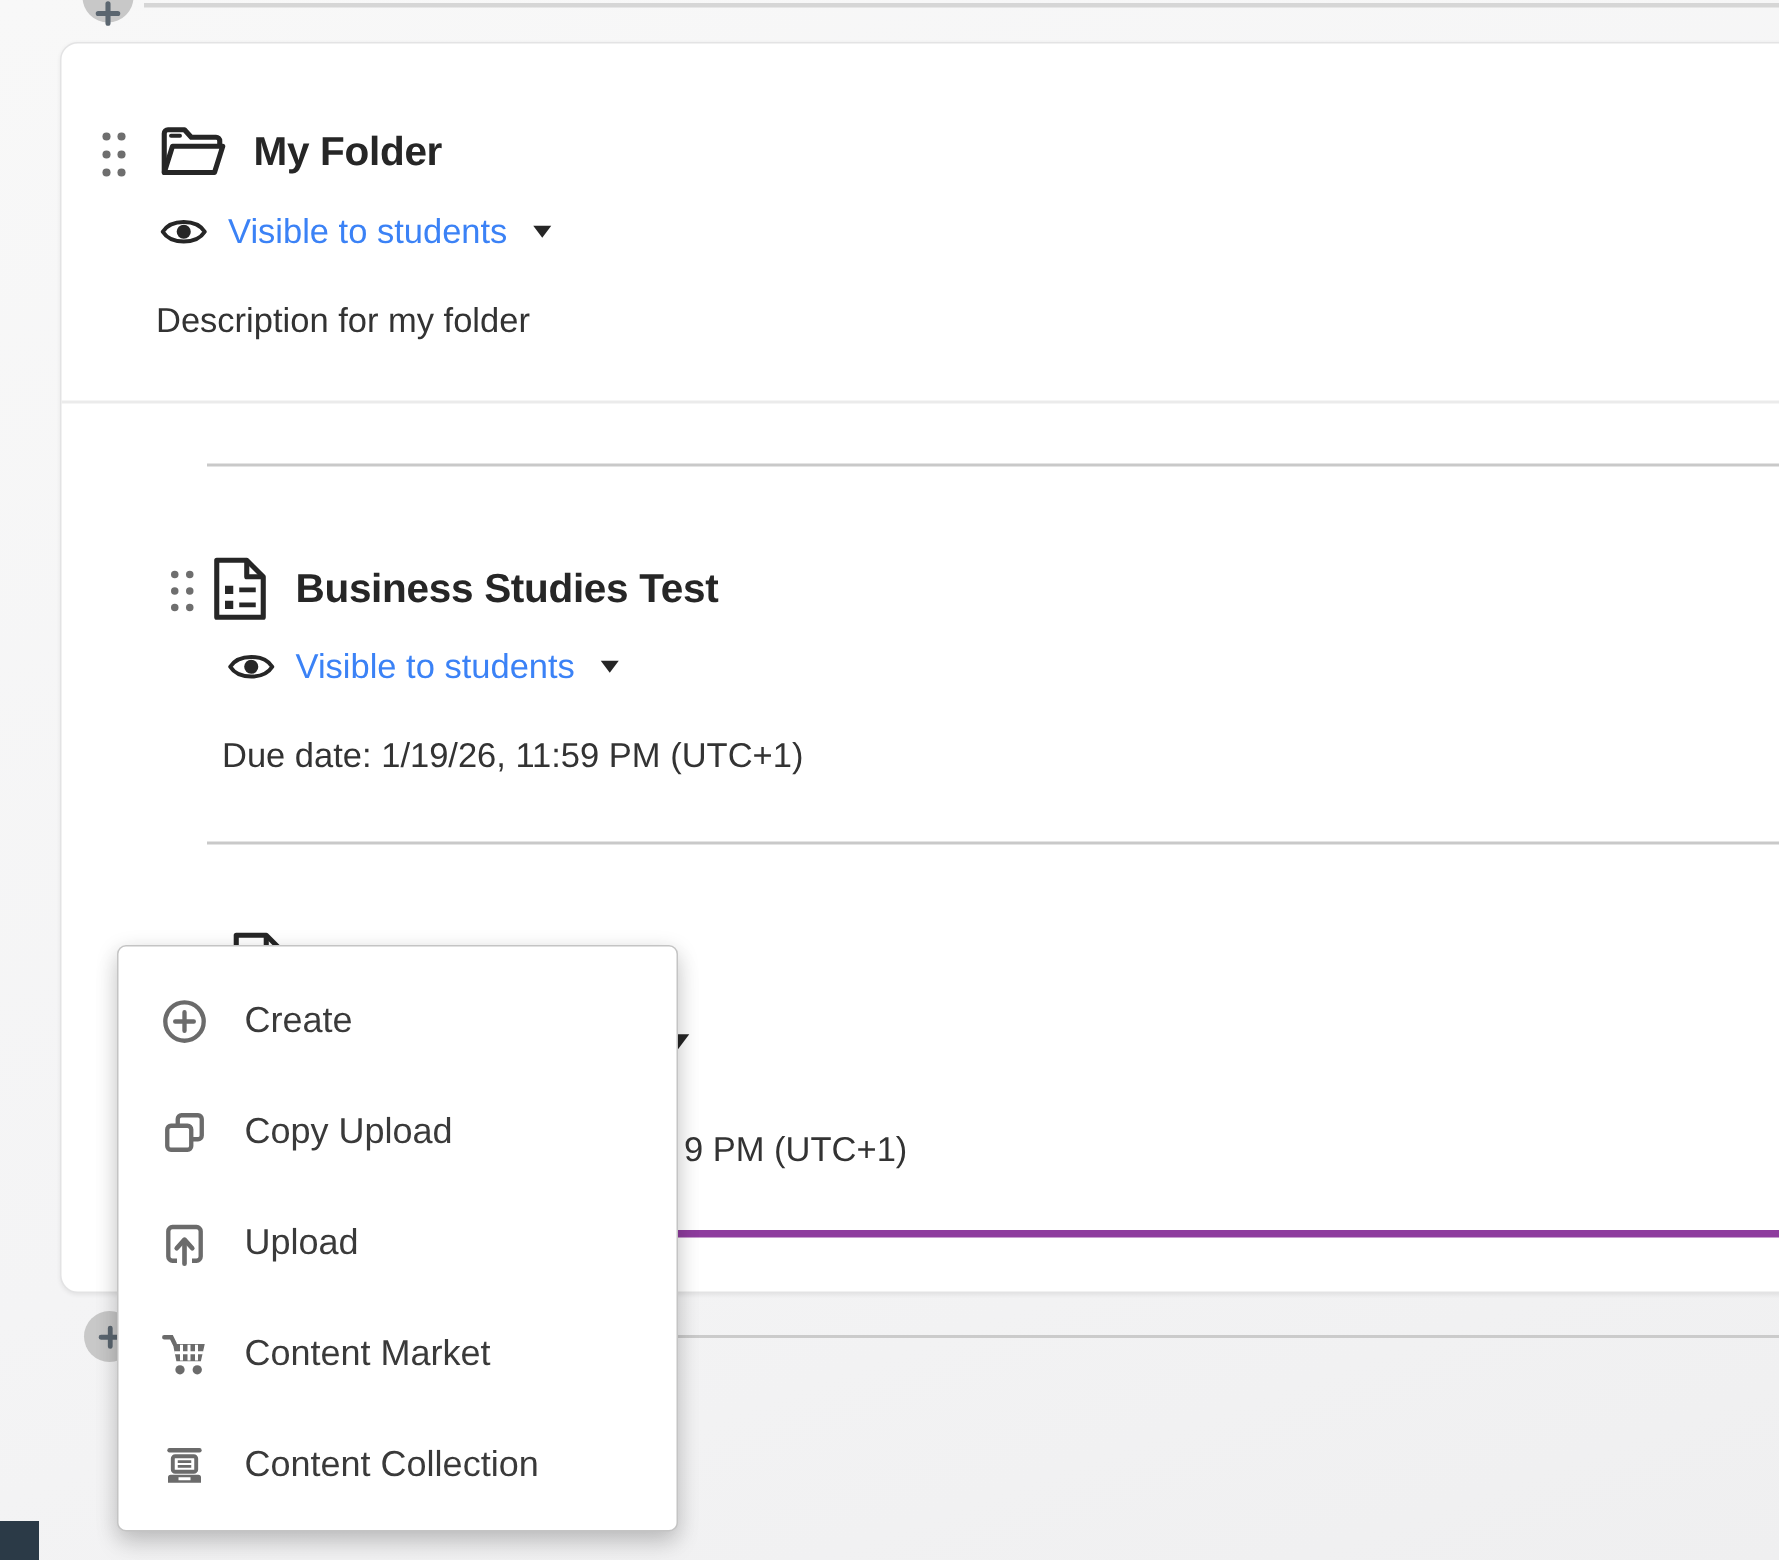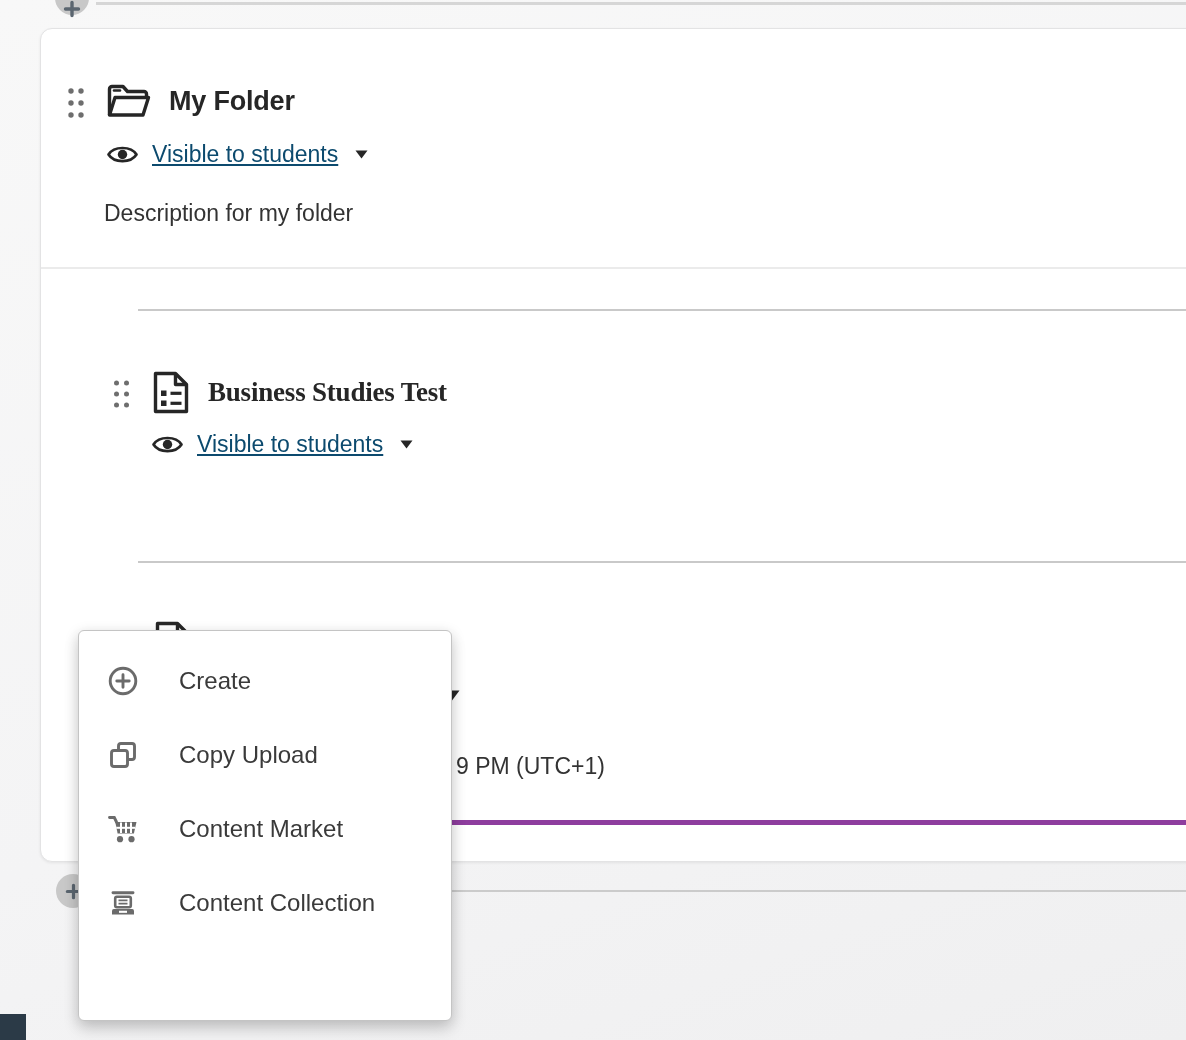--- a/index.html
+++ b/index.html
@@ -27,40 +27,40 @@
   
   .folder-card {
     position:absolute; left:40px; top:28px; width:1160px; height:834px;
     background:#ffffff; border:1px solid #e3e3e4; border-radius:12px;
     box-shadow:0 1px 3px rgba(0,0,0,0.07);
   }
   .abs { position:absolute; }
 
   .item-title { font-size:27px; font-weight:700; color:#262626; letter-spacing:-0.2px; white-space:nowrap; }
   .meta-text  { font-size:23px; color:#333333; white-space:nowrap;margin-top:15px; }
-  .vis-label  { font-size:23px; color:#0c4a6e; white-space:nowrap;text-decoration:underline; }
+  .vis-label  { font-size:23px; color:#3b82f6; white-space:nowrap; }
 
   .vis-row { display:flex; align-items:center; gap:13px; cursor:pointer; }
   .title-row { display:flex; align-items:center; gap:17px; }
 
   .divider-full { position:absolute; left:0; right:0; top:238px; height:2px; background:#ebebeb; }
   .divider-child { position:absolute; left:97px; right:0; height:2px; background:#c9c9c9; }
 
   .purple-line { position:absolute; left:97px; right:0; top:791px; height:5px; background:#8e3d9e; }
 
   
   .ctx-menu {
     position:absolute; left:78px; top:630px; width:374px; height:391px;
     background:#ffffff; border:1px solid #c4c4c4; border-radius:6px;
     box-shadow:0 4px 14px rgba(0,0,0,0.18), 0 10px 18px rgba(0,0,0,0.08);
     padding-top:13px; z-index:30;
   }
   .ctx-item {
     display:flex; align-items:center; height:74px; padding-left:28px;
-    cursor:pointer; background:transparent;gap:16px;
+    cursor:pointer; background:transparent;
   }
   .ctx-icon { width:32px; height:32px; flex:0 0 32px; display:flex; align-items:center; justify-content:center; }
   .ctx-label { margin-left:24px; font-size:24px; color:#3a3a3a; white-space:nowrap; }
 
   
   .under-menu { z-index:1; }
 
   .nav-corner { position:absolute; left:0; top:1014px; width:26px; height:26px; background:#2b3a47; z-index:40; }
 </style>
 </head>
@@ -122,21 +122,21 @@
     <div class="abs" style="left:72px; top:350px;">
       <svg width="17" height="30" viewBox="0 0 17 30">
         <circle cx="3.5" cy="4" r="2.5" fill="#6e6e6e"></circle>
           <circle cx="13.5" cy="4" r="2.5" fill="#6e6e6e"></circle>
         <circle cx="3.5" cy="15" r="2.5" fill="#6e6e6e"></circle>
           <circle cx="13.5" cy="15" r="2.5" fill="#6e6e6e"></circle>
         <circle cx="3.5" cy="26" r="2.5" fill="#6e6e6e"></circle>
           <circle cx="13.5" cy="26" r="2.5" fill="#6e6e6e"></circle>
       </svg>
     </div>
-    <div class="abs title-row" style="left:110px; top:340px;font-family:Liberation Serif, serif;">
+    <div class="abs title-row" style="left:99px; top:340px;">
       <span style="display:flex;">
         <svg width="40" height="47" viewBox="0 0 40 47">
           <path d="M4.5 42.5 V4.5 h20 l11 11 v27 z" fill="none" stroke="#262626" stroke-width="3.4" stroke-linejoin="round"></path>
           <path d="M24.5 4.5 v11 h11" fill="none" stroke="#262626" stroke-width="3.4" stroke-linejoin="round"></path>
           <rect x="10" y="21.5" width="5.5" height="5.5" fill="#262626"></rect>
           <path d="M19.5 24.3 h11" stroke="#262626" stroke-width="3.2"></path>
           <rect x="10" y="31.5" width="5.5" height="5.5" fill="#262626"></rect>
           <path d="M19.5 34.3 h11" stroke="#262626" stroke-width="3.2"></path>
         </svg>
       </span>
@@ -149,20 +149,21 @@
           <circle cx="16.5" cy="13.5" r="4.7" fill="#262626"></circle>
         </svg>
       </span>
       <span class="vis-label">Visible to students</span>
       <span style="display:flex;margin-left:4px;">
         <svg width="13" height="9" viewBox="0 0 13 9">
             <path d="M0.5 0.5 h12 L6.5 8.5 Z" fill="#262626"></path>
           </svg>
       </span>
     </div>
+    <div class="abs meta-text" style="left:107px; top:446px;">Due date: 1/19/26, 11:59 PM (UTC+1)</div>
 
     <div class="divider-child" style="top:532px;"></div>
 
     <span class="abs under-menu" style="left:112px; top:590px;">
       <svg width="40" height="47" viewBox="0 0 40 47">
         <path d="M4.5 42.5 V4.5 h20 l11 11 v27 z" fill="none" stroke="#262626" stroke-width="3.4" stroke-linejoin="round"></path>
         <path d="M24.5 4.5 v11 h11" fill="none" stroke="#262626" stroke-width="3.4" stroke-linejoin="round"></path>
         <rect x="10" y="21.5" width="5.5" height="5.5" fill="#262626"></rect>
         <path d="M19.5 24.3 h11" stroke="#262626" stroke-width="3.2"></path>
         <rect x="10" y="31.5" width="5.5" height="5.5" fill="#262626"></rect>
@@ -203,20 +204,30 @@
     <div class="ctx-item" role="menuitem">
       <span class="ctx-icon">
         <svg width="32" height="32" viewBox="0 0 32 32">
           <rect x="11.5" y="4.5" width="16" height="16" rx="2.5" fill="none" stroke="#6b6b6b" stroke-width="2.9"></rect>
           <rect x="4.5" y="11.5" width="16" height="16" rx="2.5" fill="#ffffff" stroke="#6b6b6b" stroke-width="2.9"></rect>
         </svg>
       </span>
       <span class="ctx-label">Copy Upload</span>
     </div>
 
+    <div class="ctx-item" role="menuitem">
+      <span class="ctx-icon">
+        <svg width="32" height="32" viewBox="0 0 32 32">
+          <path d="M11 27.5 H8 A2.8 2.8 0 0 1 5.2 24.7 V7.8 A2.8 2.8 0 0 1 8 5 H24 A2.8 2.8 0 0 1 26.8 7.8 V24.7 A2.8 2.8 0 0 1 24 27.5 H21" fill="none" stroke="#6b6b6b" stroke-width="2.9"></path>
+          <path d="M16 29.5 V15.5" stroke="#6b6b6b" stroke-width="3.1" stroke-linecap="round"></path>
+          <path d="M10.8 19.2 L16 13.4 L21.2 19.2" fill="none" stroke="#6b6b6b" stroke-width="3.1" stroke-linecap="round" stroke-linejoin="round"></path>
+        </svg>
+      </span>
+      <span class="ctx-label">Upload</span>
+    </div>
 
     <div class="ctx-item" role="menuitem">
       <span class="ctx-icon">
         <svg width="32" height="32" viewBox="0 0 32 32">
           <path d="M2.5 4.5 h4.8 l2.2 4.5" fill="none" stroke="#6b6b6b" stroke-width="2.9" stroke-linecap="round"></path>
           <path d="M8.3 9 H29.5 l-2.6 11.5 H10.6 Z" fill="#6b6b6b"></path>
           <path d="M14 9.5 v10.5 M19 9.5 v10.5 M24 9.5 v10.5" stroke="#ffffff" stroke-width="2"></path>
           <path d="M9.2 14.8 H28.3" stroke="#ffffff" stroke-width="2"></path>
           <circle cx="13" cy="26.2" r="3.1" fill="#6b6b6b"></circle>
           <circle cx="24.5" cy="26.2" r="3.1" fill="#6b6b6b"></circle>

